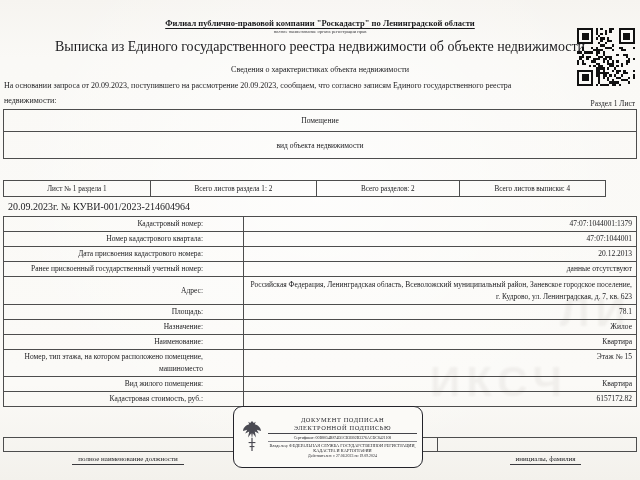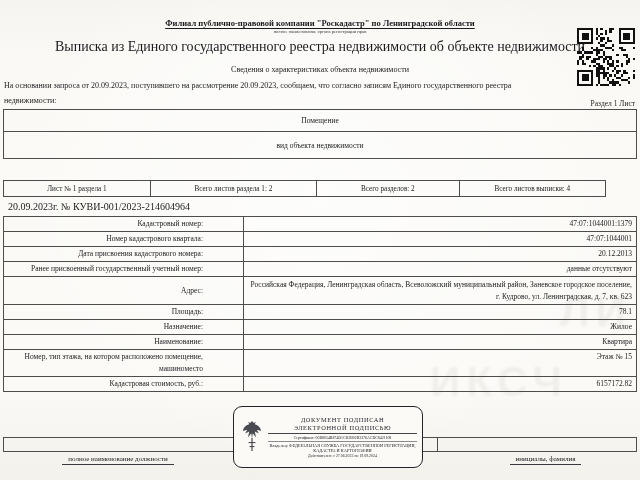--- a/index.html
+++ b/index.html
@@ -53,21 +53,21 @@
   .tbl-main td.lbl { padding-right:40px; }
   .tbl-main tr.h14 td { height:14px; }
   .tbl-main tr.h28 td { height:28px; }
   .tbl-main tr.h26 td { height:26px; }
 
   
   .tbl-sign { top:437px; left:3px; width:634px; }
   .tbl-sign td { height:14px; }
   .sign-caption { top:455px; font-size:7px; text-align:center; }
   .sign-caption span { border-bottom:1px solid #3a3a3e; padding:0 6px 1px; }
-  .cap-left { left:18px; width:200px; }
+  .cap-left { left:28px; width:200px; }
   .cap-right { left:468px; width:155px; }
 
   
   .stamp {
     top:406px; left:233px; width:190px; height:62px;
     background:#fbfaf7;
     border:1.6px solid #23232a; border-radius:9px;
     display:flex; align-items:center; gap:4px; padding:3px 5px 3px 6px;
     z-index:3;
   }
@@ -330,20 +330,24 @@
         </tr>
     <tr class="h14">
           <td class="lbl">Наименование:</td>
           <td>Квартира</td>
         </tr>
     <tr class="h26">
           <td class="lbl" style="vertical-align:top">Номер, тип этажа, на котором расположено помещение, машиноместо</td>
           <td style="vertical-align:top">Этаж № 15</td>
         </tr>
     <tr class="h14">
+          <td class="lbl">Вид жилого помещения:</td>
+          <td>Квартира</td>
+        </tr>
+    <tr class="h14">
           <td class="lbl">Кадастровая стоимость, руб.:</td>
           <td>6157172.82</td>
         </tr>
   </tbody>
     </table>
 
   <div class="abs watermark wm1">ИКСЧ</div>
   <div class="abs watermark wm2">ЛИ</div>
 
   <table class="abs tbl-sign">

